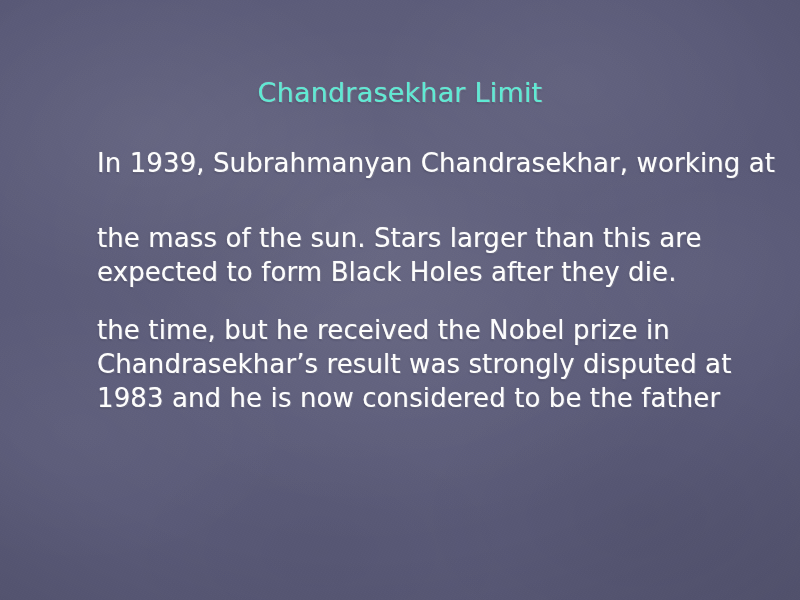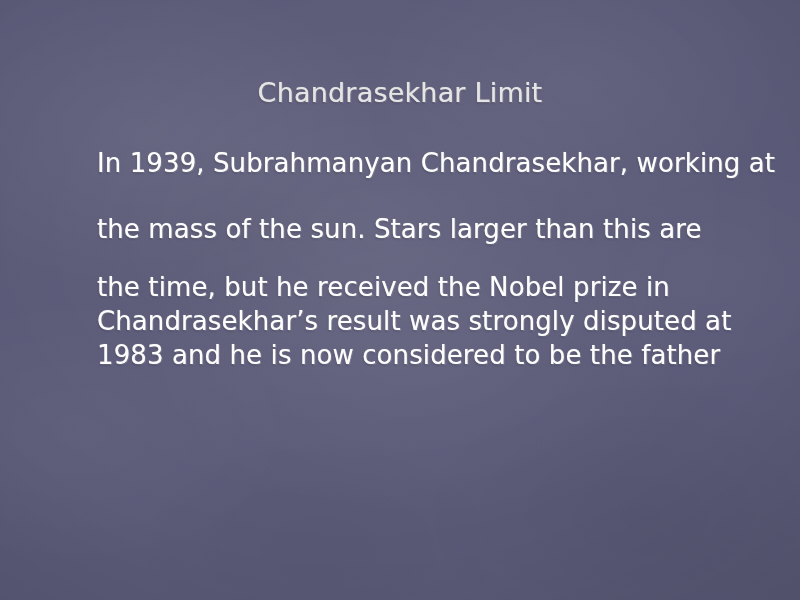--- a/index.html
+++ b/index.html
@@ -70,21 +70,21 @@
   }
 
   .slide-title {
     position: absolute;
     top: 76px;
     left: 0;
     width: 800px;
     text-align: center;
     font-size: 27px;
     line-height: 34px;
-    color: #e5e5e5;
+    color: #5eead4;
     letter-spacing: 0.2px;
     text-shadow:
       0 0 1px rgba(255,255,255,0.55),
       0 1px 2px rgba(30,30,55,0.55),
       1px 1px 1px rgba(255,255,255,0.22);
     white-space: nowrap;
   }
 
   .body-block {
     position: absolute;
@@ -99,21 +99,21 @@
     color: #fdfdfd;
     letter-spacing: 0.1px;
     text-shadow:
       0 0 1px rgba(255,255,255,0.55),
       0 1px 2px rgba(30,30,55,0.55),
       1px 1px 1px rgba(255,255,255,0.22);
   }
 
   .para .line { display: block; white-space: nowrap; }
 
-  .para-1 { margin-bottom: 0; }
+  .para-1 { margin-bottom: 9px; }
   .gap-1 { height: 32px; }
   .gap-2 { height: 24px; }
 </style>
 </head>
 <body>
 
 <div id="slide">
 
   <div class="bg-mottle"></div>
   <div class="bg-grain"></div>
@@ -126,20 +126,21 @@
     <div class="body-block">
 
       <div class="para para-1">
         <span class="line">In 1939, Subrahmanyan Chandrasekhar, working at</span>
       </div>
 
       <div class="gap-1"></div>
 
       <div class="para para-2">
         <span class="line">the mass of the sun. Stars larger than this are</span>
+        <span class="line">expected to form Black Holes after they die.</span>
       </div>
 
       <div class="gap-2"></div>
 
       <div class="para para-3">
         <span class="line">the time, but he received the Nobel prize in</span>
         <span class="line">Chandrasekhar’s result was strongly disputed at</span>
         <span class="line">1983 and he is now considered to be the father</span>
       </div>
 

